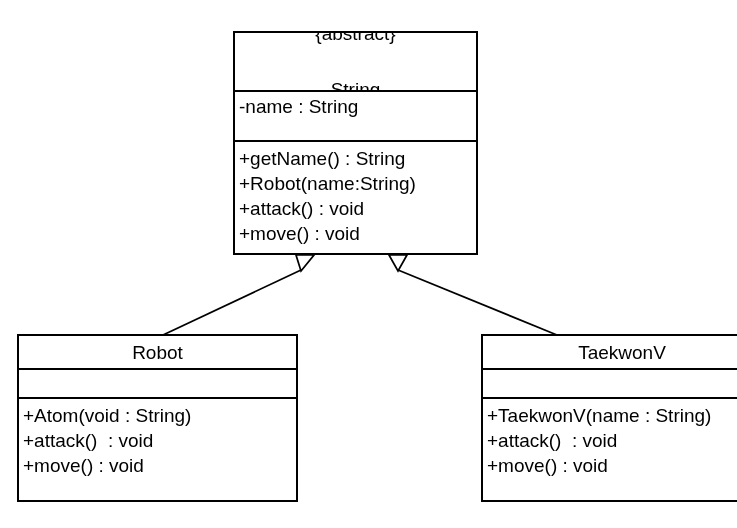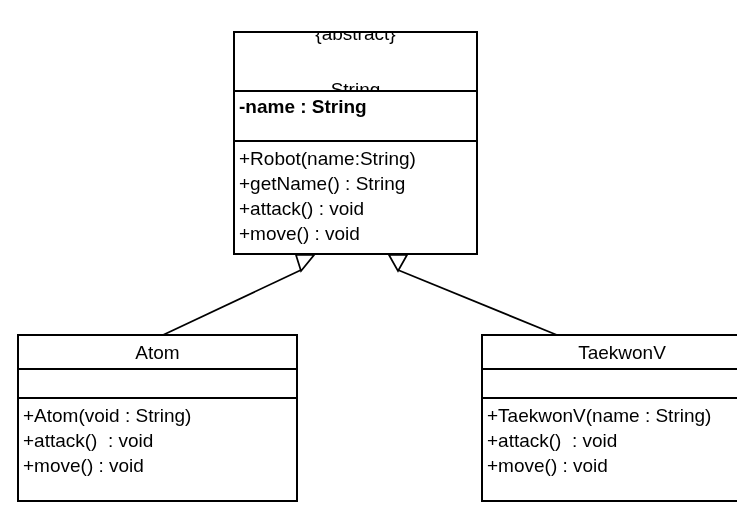--- a/index.html
+++ b/index.html
@@ -45,21 +45,20 @@
     white-space: pre;
   }
   .member-line {
     font-size: 19px;
     line-height: 25px;
     white-space: pre;
     padding-left: 4px;
   }
   .attrs-compartment {
     padding-top: 2px;
-    font-weight: bold;
   }
   .methods-compartment {
     padding-top: 4px;
     flex: 1;
   }
   
   .robot-box   { left: 233px; top: 31px;  width: 245px; height: 224px; }
   .robot-box .title-compartment   { height: 57px; }
   .robot-box .attrs-compartment   { height: 50px; }
   
@@ -93,30 +92,30 @@
 
   <div class="uml-class robot-box">
     <div class="compartment title-compartment">
       <div class="title-line">{abstract}</div>
       <div class="title-line">String</div>
     </div>
     <div class="compartment attrs-compartment">
       <div class="member-line">-name : String</div>
     </div>
     <div class="compartment methods-compartment">
+      <div class="member-line">+getName() : String</div>
       <div class="member-line">+Robot(name:String)</div>
-      <div class="member-line">+getName() : String</div>
       <div class="member-line">+attack() : void</div>
       <div class="member-line">+move() : void</div>
     </div>
   </div>
 
   <div class="uml-class child atom-box">
     <div class="compartment title-compartment">
-      <div class="title-line">Atom</div>
+      <div class="title-line">Robot</div>
     </div>
     <div class="compartment attrs-compartment"></div>
     <div class="compartment methods-compartment">
       <div class="member-line">+Atom(void : String)</div>
       <div class="member-line">+attack()  : void</div>
       <div class="member-line">+move() : void</div>
     </div>
   </div>
 
   <div class="uml-class child taekwonv-box">

